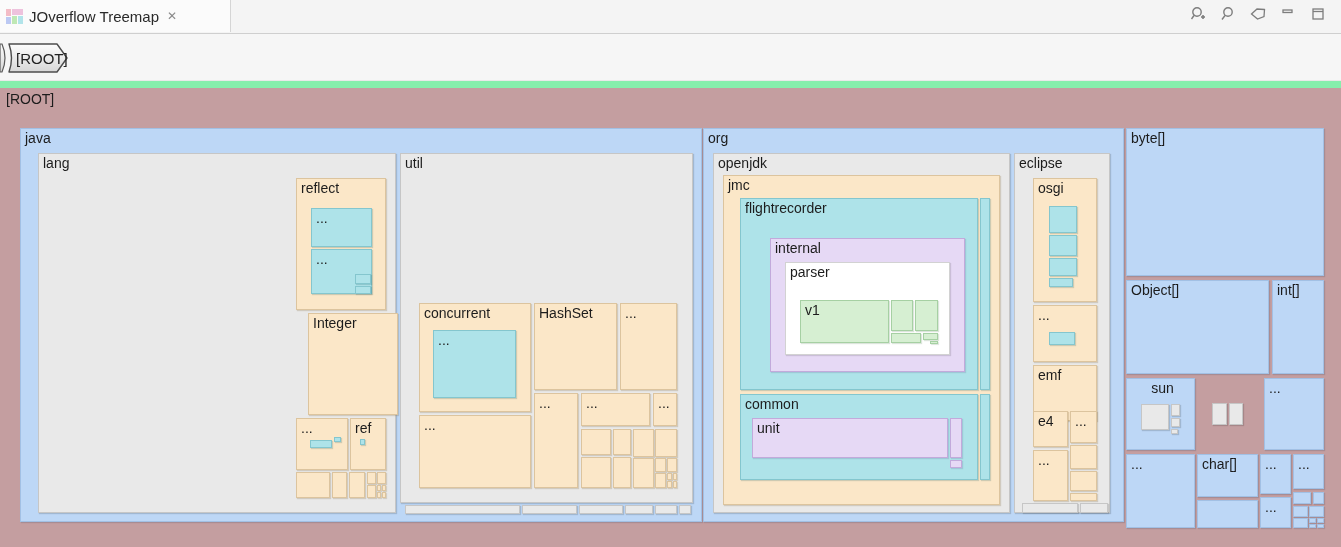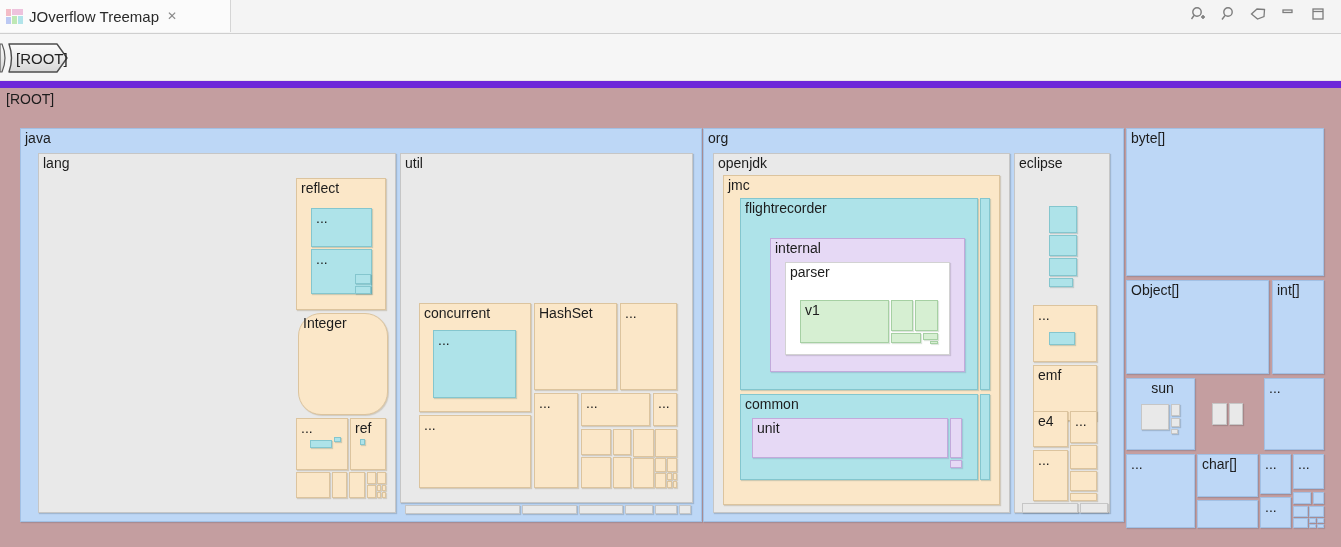--- a/index.html
+++ b/index.html
@@ -2,21 +2,21 @@
 <html><head>
 <meta charset="utf-8">
 <style>
   html,body{margin:0;padding:0;}
   body{
     width:1341px;height:547px;overflow:hidden;
     font-family:"Liberation Sans", sans-serif;
     background:#f0f0f0;
     -webkit-font-smoothing:antialiased;
   }
-  .app{position:relative;width:1341px;height:547px;background:#6d28d9;}
+  .app{position:relative;width:1341px;height:547px;background:#86efac;}
 
   
   .tabbar{
     position:absolute;left:0;top:0;width:1341px;height:33px;
     background:#f4f4f4;border-bottom:1px solid #cfcfcf;
   }
   .tab{
     position:absolute;left:0;top:0;height:32px;width:231px;
     background:#fbfbfb;border-right:1px solid #d5d5d5;
     display:flex;align-items:center;padding:0 6px;box-sizing:border-box;cursor:default;
@@ -141,21 +141,21 @@
         <div class="lbl">reflect</div>
       </div>
       <div class="node c-cyan" style="left: 311px; top: 120px; width: 61px; height: 39px;">
         <div class="lbl">...</div>
       </div>
       <div class="node c-cyan" style="left: 311px; top: 161px; width: 61px; height: 45px;">
         <div class="lbl">...</div>
       </div>
       <div class="node c-cyan" style="left: 355px; top: 186px; width: 16px; height: 10px;"></div>
       <div class="node c-cyan" style="left: 355px; top: 198px; width: 16px; height: 8px;"></div>
-      <div class="node c-peach" style="left: 298px; top: 225px; width: 90px; height: 102px; border-radius: 23px;">
+      <div class="node c-peach" style="left: 308px; top: 225px; width: 90px; height: 102px;">
         <div class="lbl">Integer</div>
       </div>
       <div class="node c-peach" style="left: 296px; top: 330px; width: 52px; height: 52px;">
         <div class="lbl">...</div>
       </div>
       <div class="node c-cyan" style="left: 310px; top: 352px; width: 22px; height: 8px;"></div>
       <div class="node c-cyan" style="left: 334px; top: 349px; width: 7px; height: 5px;"></div>
       <div class="node c-peach" style="left: 350px; top: 330px; width: 36px; height: 52px;">
         <div class="lbl">ref</div>
       </div>
@@ -249,20 +249,23 @@
       </div>
       <div class="node c-purple" style="left: 752px; top: 330px; width: 196px; height: 40px;">
         <div class="lbl">unit</div>
       </div>
       <div class="node c-purple" style="left: 950px; top: 330px; width: 12px; height: 40px;"></div>
       <div class="node c-purple" style="left: 950px; top: 372px; width: 12px; height: 8px;"></div>
       <div class="node c-cyan" style="left: 980px; top: 306px; width: 10px; height: 86px;"></div>
       <div class="node c-gray" style="left: 1014px; top: 65px; width: 96px; height: 360px;">
         <div class="lbl">eclipse</div>
       </div>
+      <div class="node c-peach" style="left: 1033px; top: 90px; width: 64px; height: 124px;">
+        <div class="lbl">osgi</div>
+      </div>
       <div class="node c-cyan" style="left: 1049px; top: 118px; width: 28px; height: 27px;"></div>
       <div class="node c-cyan" style="left: 1049px; top: 147px; width: 28px; height: 21px;"></div>
       <div class="node c-cyan" style="left: 1049px; top: 170px; width: 28px; height: 18px;"></div>
       <div class="node c-cyan" style="left: 1049px; top: 190px; width: 24px; height: 9px;"></div>
       <div class="node c-peach" style="left: 1033px; top: 217px; width: 64px; height: 57px;">
         <div class="lbl">...</div>
       </div>
       <div class="node c-cyan" style="left: 1049px; top: 244px; width: 26px; height: 13px;"></div>
       <div class="node c-peach" style="left: 1033px; top: 277px; width: 64px; height: 56px;">
         <div class="lbl">emf</div>

